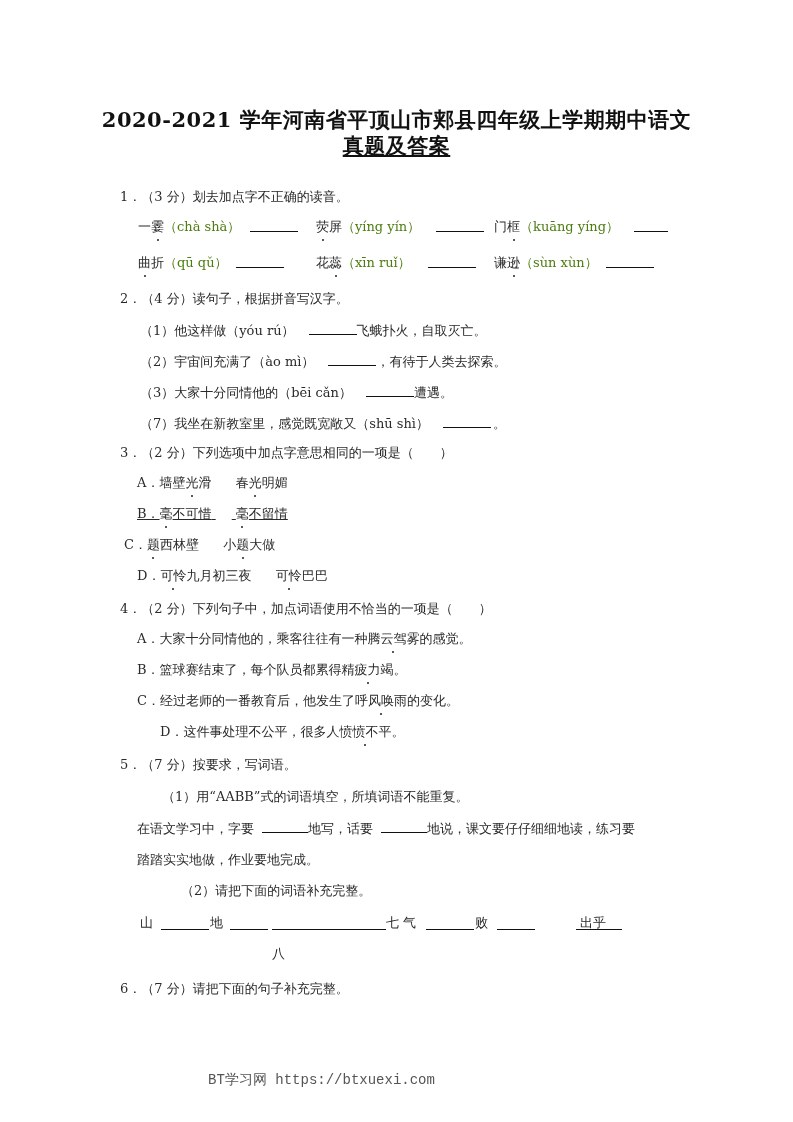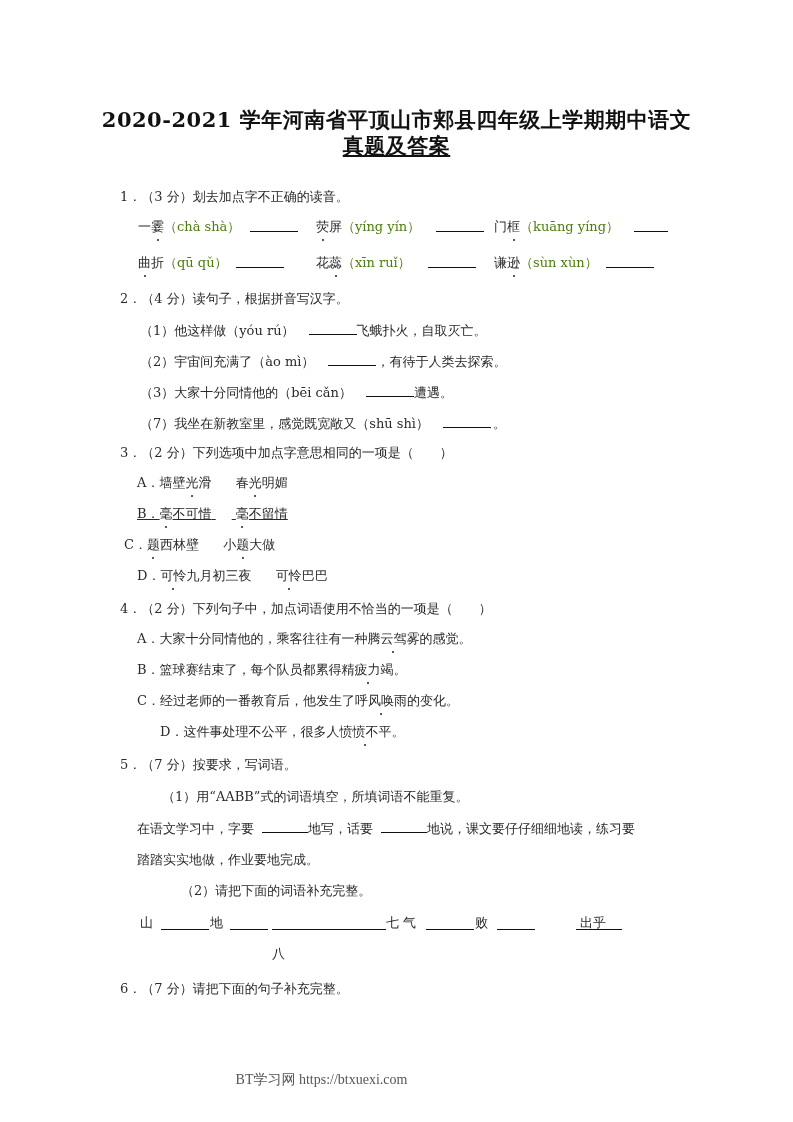--- a/index.html
+++ b/index.html
@@ -21,21 +21,21 @@
   }
   .dot { position: relative; display: inline-block; }
   .dot::after {
     content: ""; position: absolute; left: 50%; bottom: -5px; width: 2px; height: 2px;
     background: #222; border-radius: 50%; transform: translateX(-50%);
   }
   .py { color: #4d7c0f; }
   .abs { position: absolute; }
   .footer {
     position: absolute; top: 1071px; left: 0; width: 643px; text-align: center;
-    font-family: Liberation Serif, serif; font-size: 14px; color: #555;
+    font-family: Liberation Mono, monospace; font-size: 14px; color: #555;
   }
 </style>
 </head>
 <body>
 
 <div class="title" style="top:106px;">2020-2021 学年河南省平顶山市郏县四年级上学期期中语文</div>
 <div class="title" style="top:132px;text-decoration:underline;">真题及答案</div>
 
 <div class="line" style="top:188px; left:120px;">1．（3 分）划去加点字不正确的读音。</div>
 <div class="line" style="top:218px; left:138px;">

